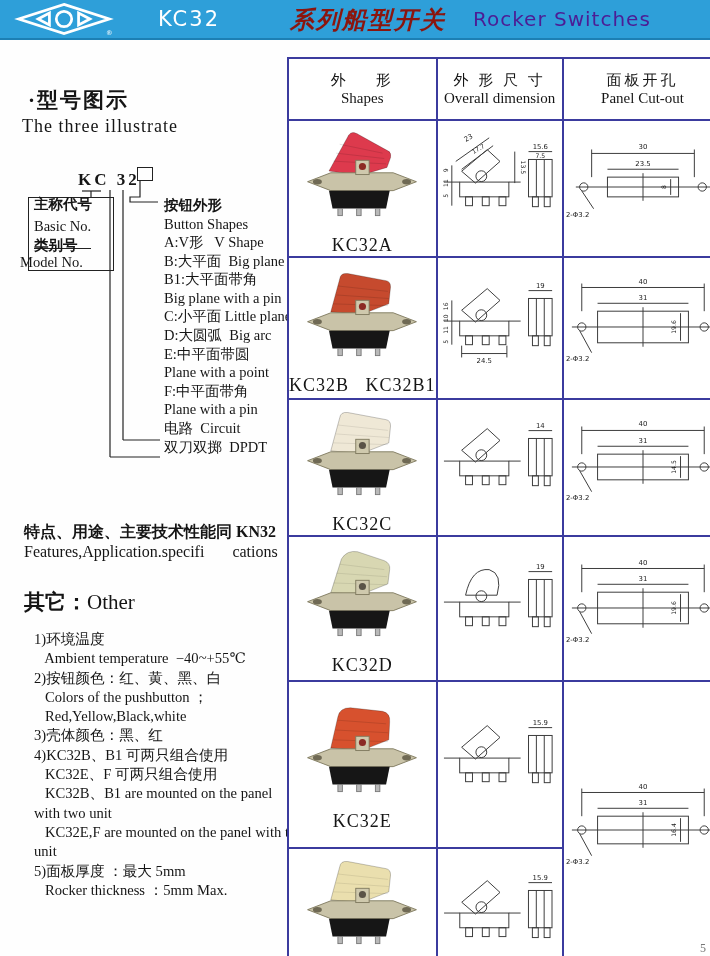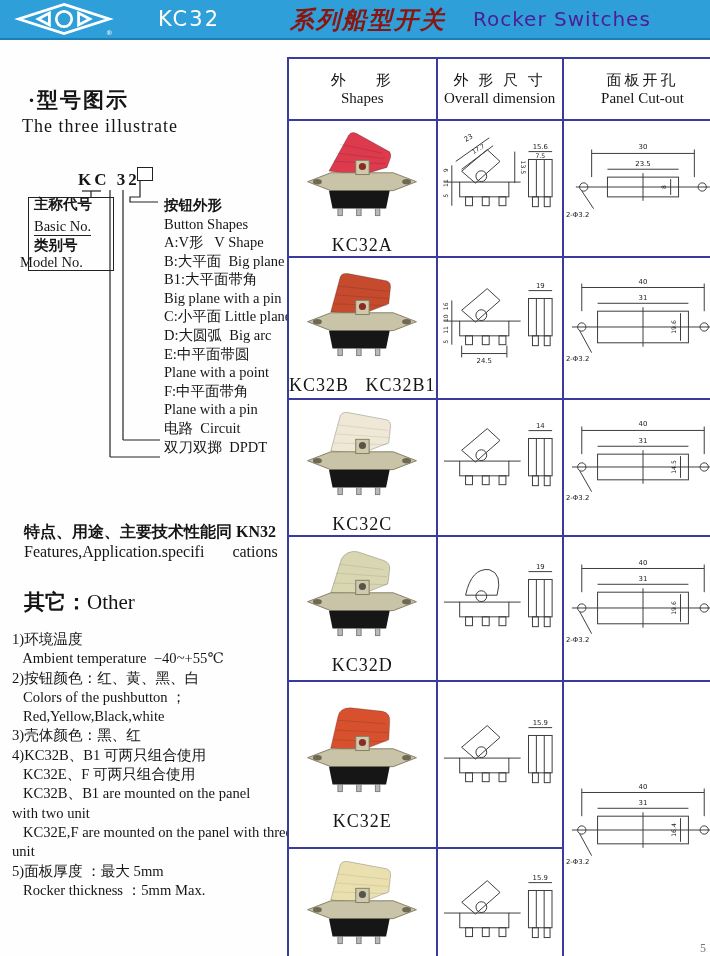--- a/index.html
+++ b/index.html
@@ -16,21 +16,21 @@
   .logo{position:absolute;left:12px;top:2px}
   
   .abs{position:absolute}
   .t-cn{font-size:21px;font-weight:bold;letter-spacing:2px}
   .t-en{font-size:18px;letter-spacing:1px}
   .dg-code{font-size:17px;letter-spacing:3px;font-weight:bold}
   .dg-square{width:14px;height:12px;border:1.6px solid #222}
   .dg-label{font-size:14.5px;line-height:18px}
   .dg-label b{font-weight:bold}
   .dg-box{border:1.2px solid #222}
-  .u{border-bottom:1.2px solid #222;padding-bottom:1px}
+  .u{border-bottom:1.2px solid #222;padding-bottom:14px}
   .shape-line{font-size:14.5px;line-height:18.6px;white-space:pre}
   .feat-line{font-size:16px;line-height:19.5px;white-space:pre}
   .other-cn{font-size:21px;font-weight:bold}
   .other-en{font-size:21px}
   .note-line{font-size:14.6px;line-height:19.3px;white-space:pre}
   .pagenum{position:absolute;right:4px;bottom:0px;font-size:12px;color:#777}
   
   table.spec{position:absolute;left:287px;top:57px;border-collapse:collapse;table-layout:fixed}
   table.spec td{border:2px solid #3b3b9e;background:#fff;padding:0;vertical-align:middle;text-align:center}
   .hd-cn{font-size:15px;letter-spacing:3px;white-space:pre}
@@ -103,21 +103,21 @@
 
 <div class="abs" style="left:24px;top:522px">
   <div class="feat-line" style="font-weight:bold">特点、用途、主要技术性能同 KN32</div>
   <div class="feat-line">Features,Application.specifi       cations</div>
 </div>
 
 <div class="abs" style="left:24px;top:588px">
   <span class="other-cn">其它：</span><span class="other-en">Other</span>
 </div>
 
-<div class="abs" style="left:12px;top:630px">
+<div class="abs" style="left:34px;top:630px">
   <div class="note-line">1)环境温度</div>
   <div class="note-line">   Ambient temperature  −40~+55℃</div>
   <div class="note-line">2)按钮颜色：红、黄、黑、白</div>
   <div class="note-line">   Colors of the pushbutton ；</div>
   <div class="note-line">   Red,Yellow,Black,white</div>
   <div class="note-line">3)壳体颜色：黑、红</div>
   <div class="note-line">4)KC32B、B1 可两只组合使用</div>
   <div class="note-line">   KC32E、F 可两只组合使用</div>
   <div class="note-line">   KC32B、B1 are mounted on the panel</div>
   <div class="note-line">with two unit</div>

